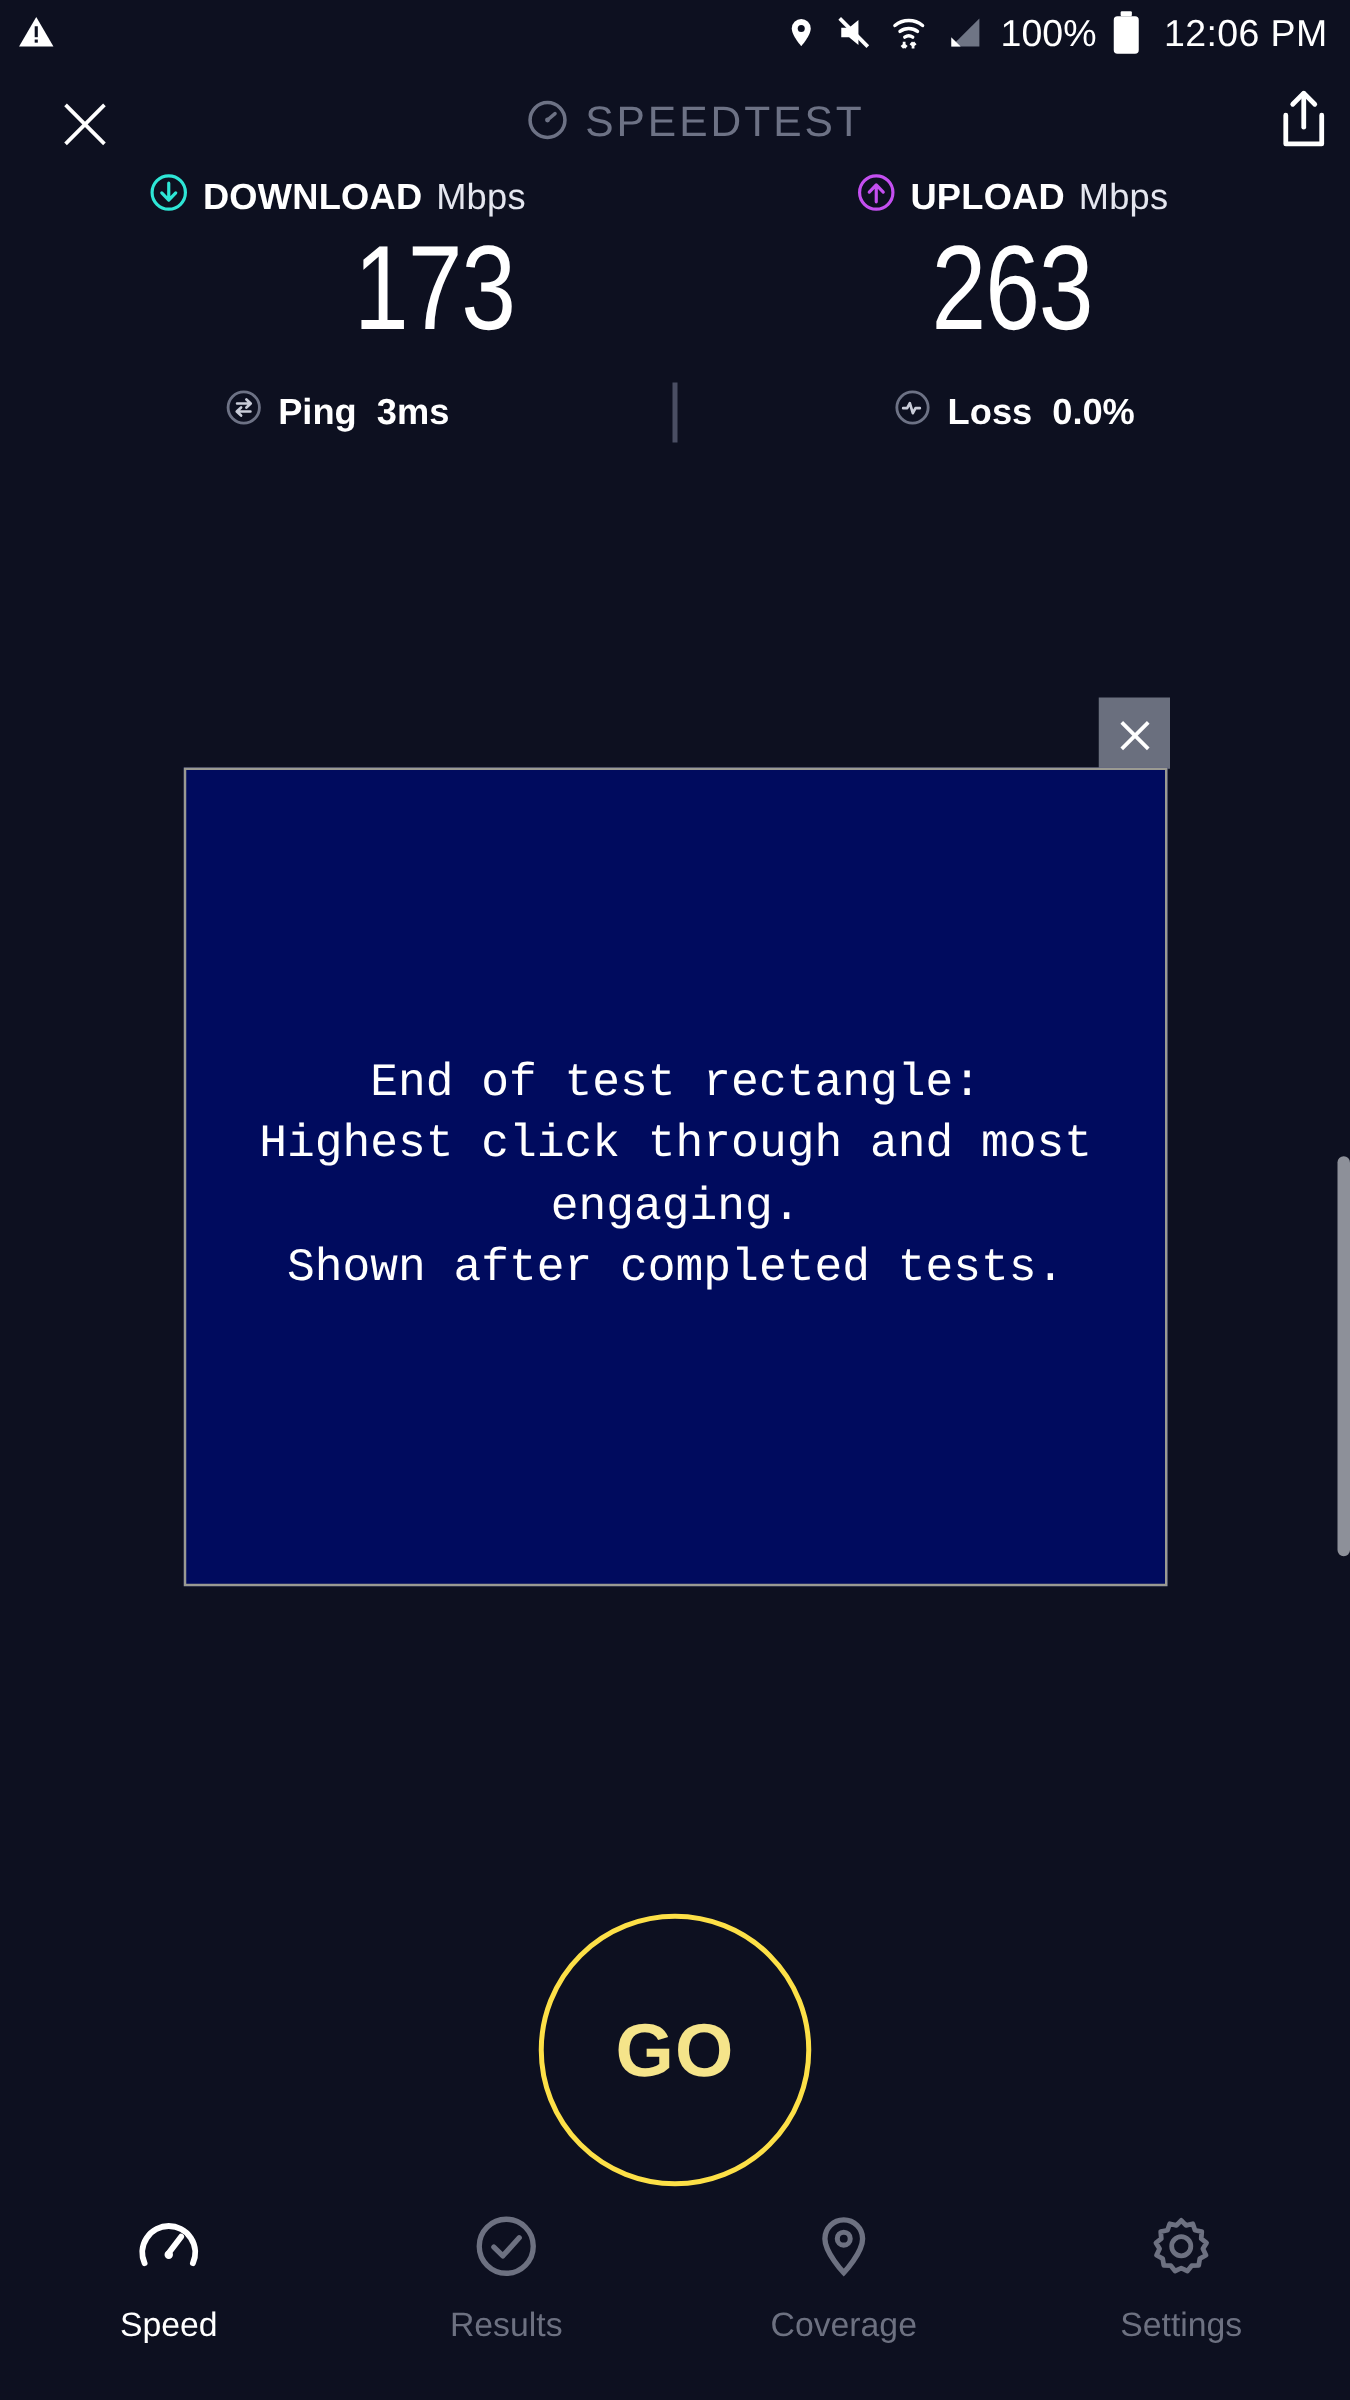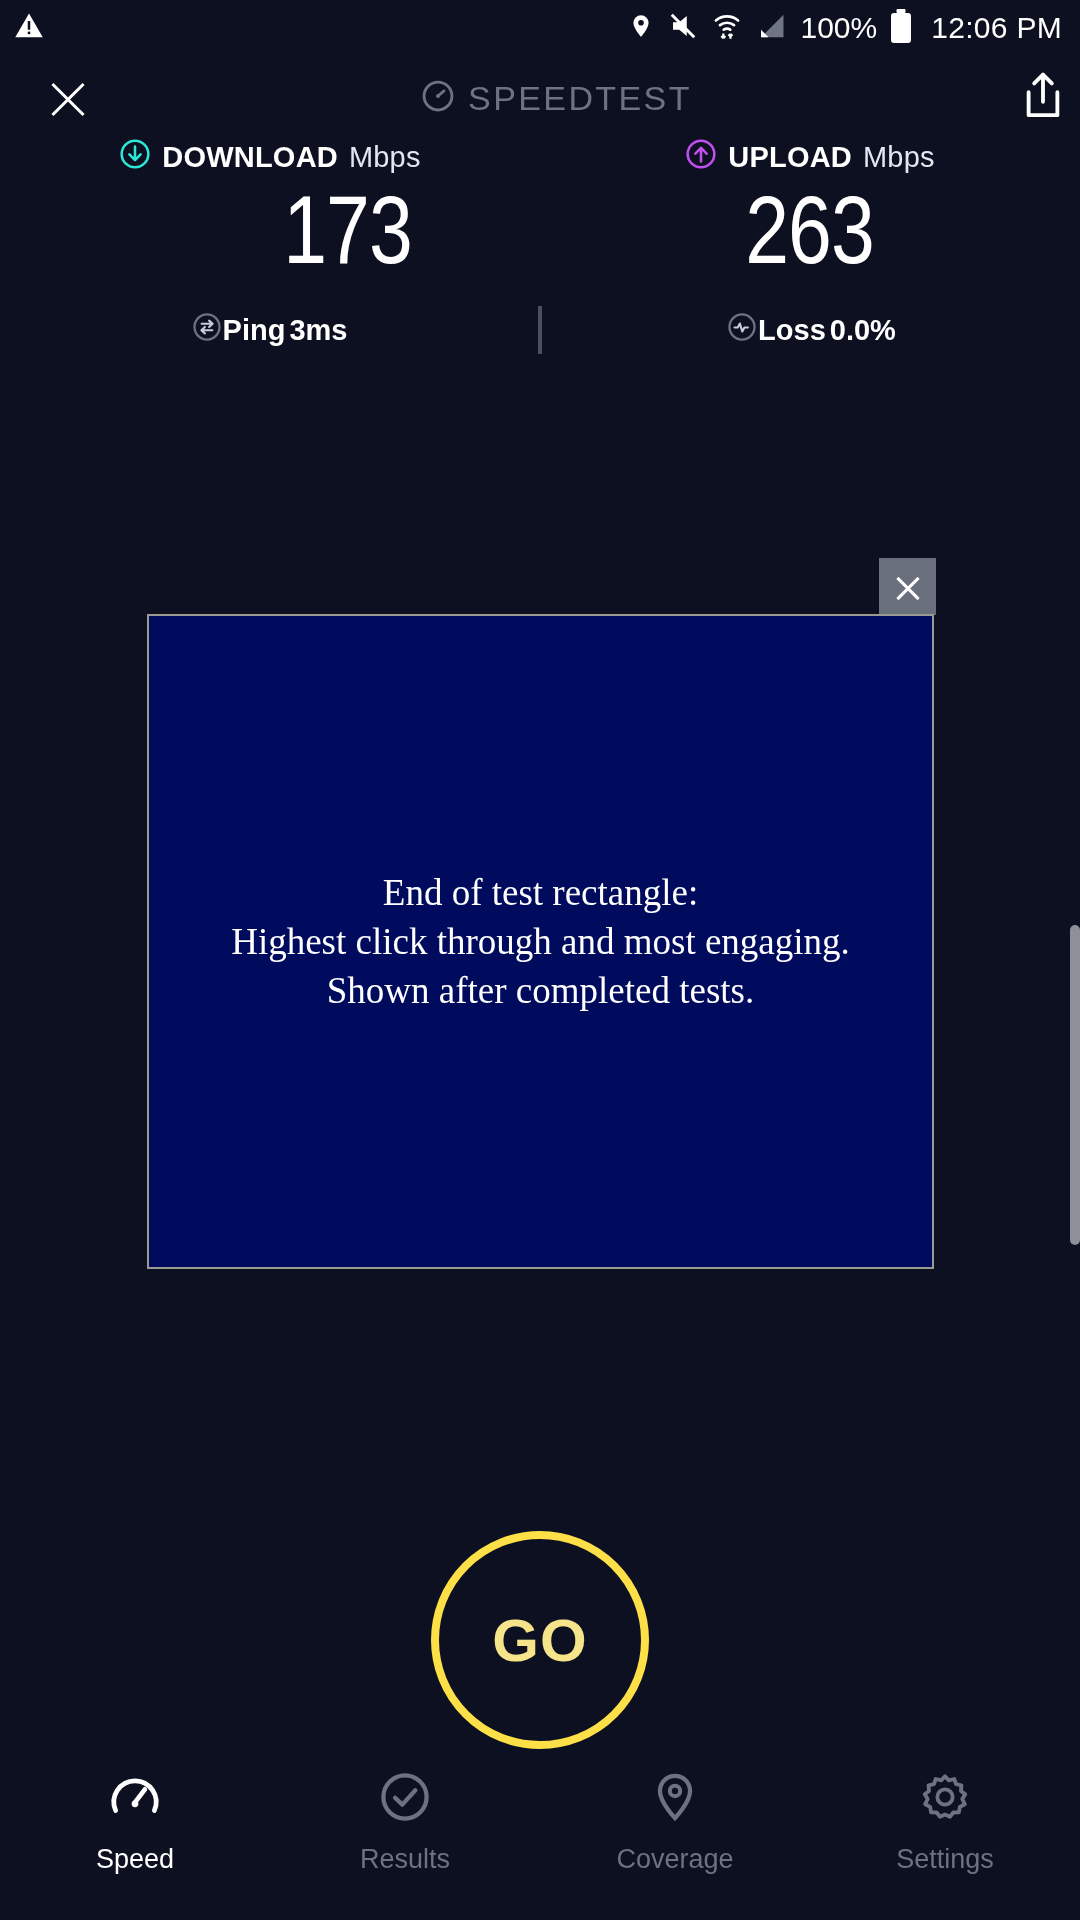--- a/index.html
+++ b/index.html
@@ -71,21 +71,21 @@
   }
   .dl-num{ margin-right:-155px; }
   .ul-num{ margin-right:0px; }
 
   
   .metrics{
     position:absolute; top:300px; left:0; width:1080px; height:60px;
     display:flex; align-items:center;
   }
   .metric{
-    flex:1; display:flex; align-items:center; justify-content:center; gap:0;
+    flex:1; display:flex; align-items:center; justify-content:center; gap:12px;
     font-size:29px; color:#ffffff;
   }
   .metric .m-name{ font-weight:600; }
   .metric .m-val{ font-weight:700; margin-left:4px; }
   .divider{ width:2px; height:48px; background:#4a4e63; }
 
   
   .ad-wrap{ position:absolute; top:558px; left:0; width:1080px; }
   .ad-close{
     position:absolute; top:0px; left:879px; width:57px; height:57px;
@@ -99,31 +99,31 @@
   .ad-close-x:before{ transform:rotate(45deg); }
   .ad-close-x:after{ transform:rotate(-45deg); }
   .ad-box{
     position:absolute; top:56px; left:147px; width:787px; height:655px;
     background:#000b5e; border:2px solid #9a9a92;
     display:flex; align-items:center; justify-content:center;
     cursor:pointer;
   }
   .ad-text{
     text-align:center; font-size:37px; line-height:1.33; color:#ffffff; font-weight:400;
-    font-family:Liberation Serif, serif;
+    font-family:Liberation Mono, monospace;
   }
   .scroll-nub{
     position:absolute; top:925px; left:1070px; width:10px; height:320px;
     background:#8d9099; border-radius:5px;
   }
 
   
   .go-btn{
     position:absolute; top:1531px; left:431px; width:218px; height:218px;
-    border:8px solid #fde047; border-radius:50%;
+    border:4px solid #fde047; border-radius:50%;
     display:flex; align-items:center; justify-content:center; cursor:pointer;
     background:transparent;
   }
   .go-label{ font-size:60px; font-weight:700; color:#f5e48a; letter-spacing:1px; }
 
   
   .bottomnav{
     position:absolute; bottom:0; left:0; width:1080px; height:160px;
     display:flex; align-items:flex-start; padding-top:10px;
   }

